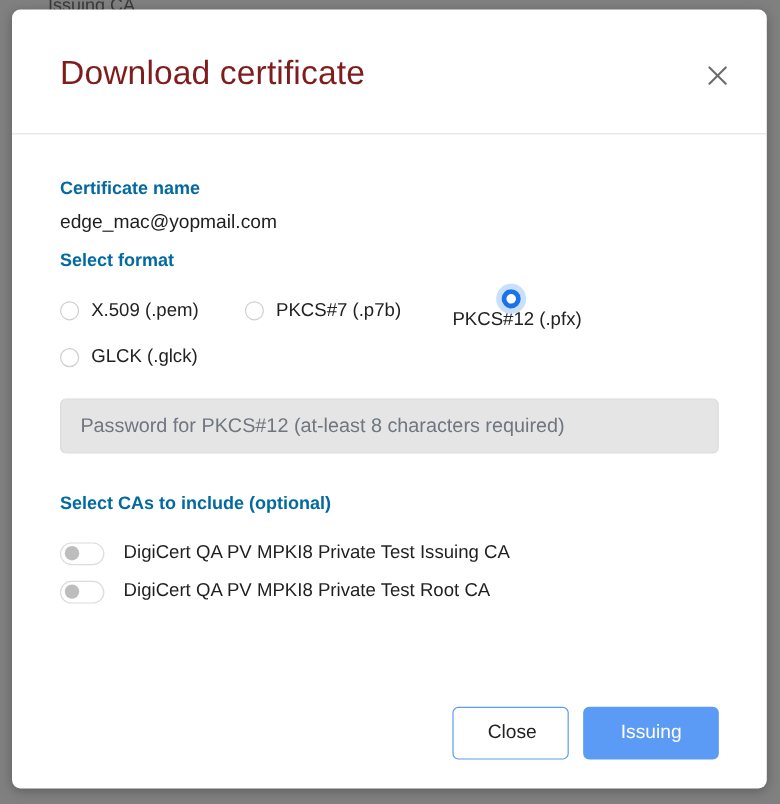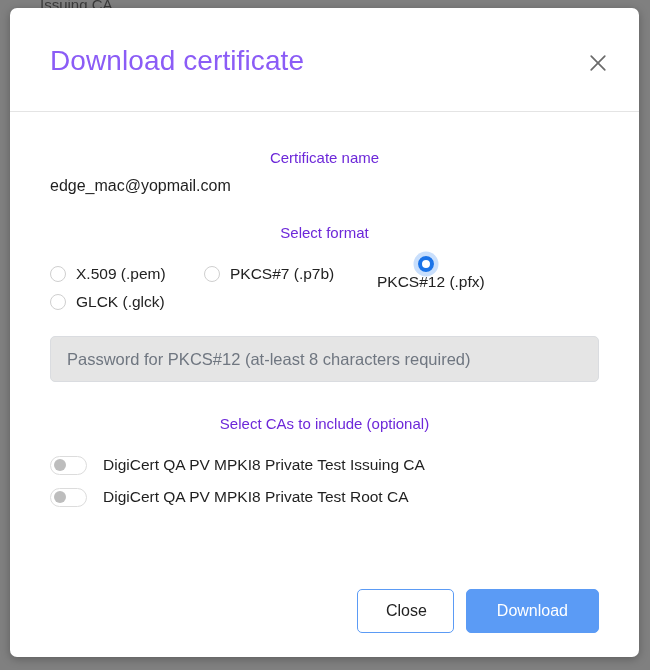--- a/index.html
+++ b/index.html
@@ -45,21 +45,21 @@
     height: 104px;
     flex: 0 0 104px;
     border-bottom: 1px solid #e4e4e4;
   }
   #dialog-title {
     position: absolute;
     left: 40px;
     top: 36px;
     font-size: 28px;
     font-weight: 300;
-    color: #8b5cf6;
+    color: #7f1d1d;
     letter-spacing: 0.1px;
     line-height: 34px;
   }
   #close-button {
     position: absolute;
     right: 26px;
     top: 40px;
     width: 30px; height: 30px;
     border: none; background: transparent;
     cursor: pointer;
@@ -70,40 +70,40 @@
 
   
   #modal-body {
     flex: 1 1 auto;
     position: relative;
     padding: 0 40px;
   }
 
   .field-label {
     font-size: 15px;
-    color: #6d28d9;
-    font-weight: 400;
-    text-align: center;
+    color: #0369a1;
+    font-weight: 700;
   }
   .field-value {
     font-size: 16px;
     color: #1f1f1f;
     font-weight: 400;
   }
 
   #cert-name-block { padding-top: 36px; }
   #cert-name-label { display: block; line-height: 20px; }
   #cert-name-value { display: block; margin-top: 8px; line-height: 20px; }
 
-  #format-block { margin-top: 27px; }
+  #format-block { margin-top: 12px; }
   #format-label { display: block; line-height: 20px; }
   #format-options {
     margin-top: 13px;
     display: flex;
     flex-wrap: wrap;
+    row-gap: 11px;
   }
   .radio-option {
     display: flex;
     align-items: center;
     cursor: pointer;
     line-height: 20px;
   }
   .radio-option .radio-label {
     font-size: 15.5px;
     color: #222222;
@@ -297,16 +297,16 @@
           <span class="ca-name">DigiCert QA PV MPKI8 Private Test Root CA</span>
         </div>
 
       </div>
     </div>
 
   </div>
 
   <div id="modal-footer">
     <button class="btn" id="close-action-button">Close</button>
-    <button class="btn" id="download-button">Download</button>
+    <button class="btn" id="download-button">Issuing</button>
   </div>
 
 </div>
 
 </body></html>

